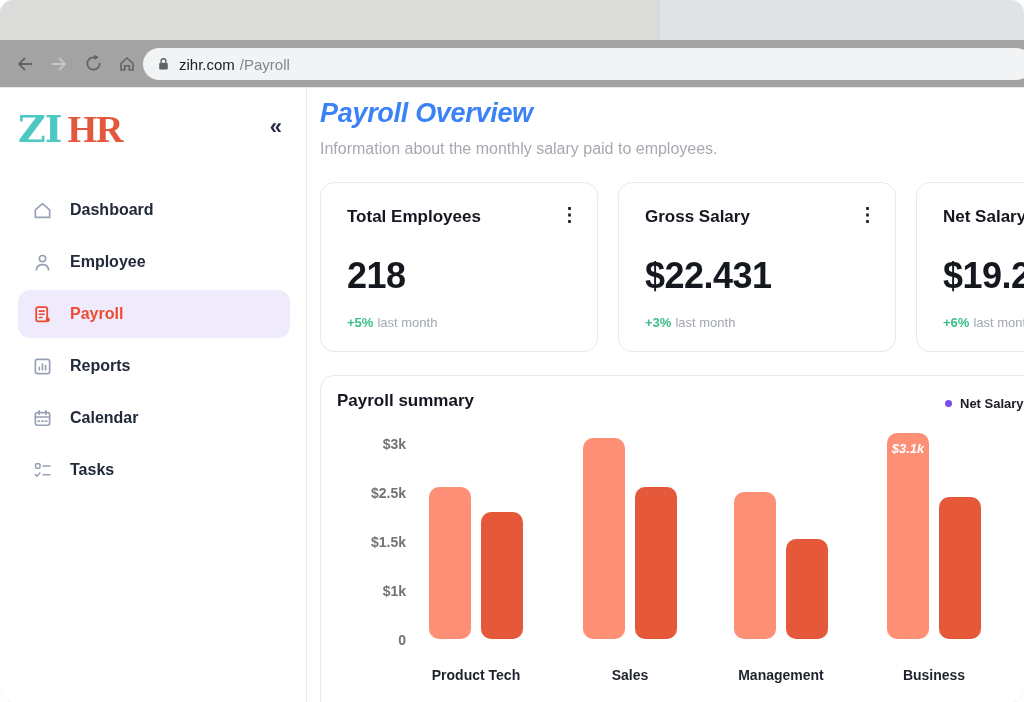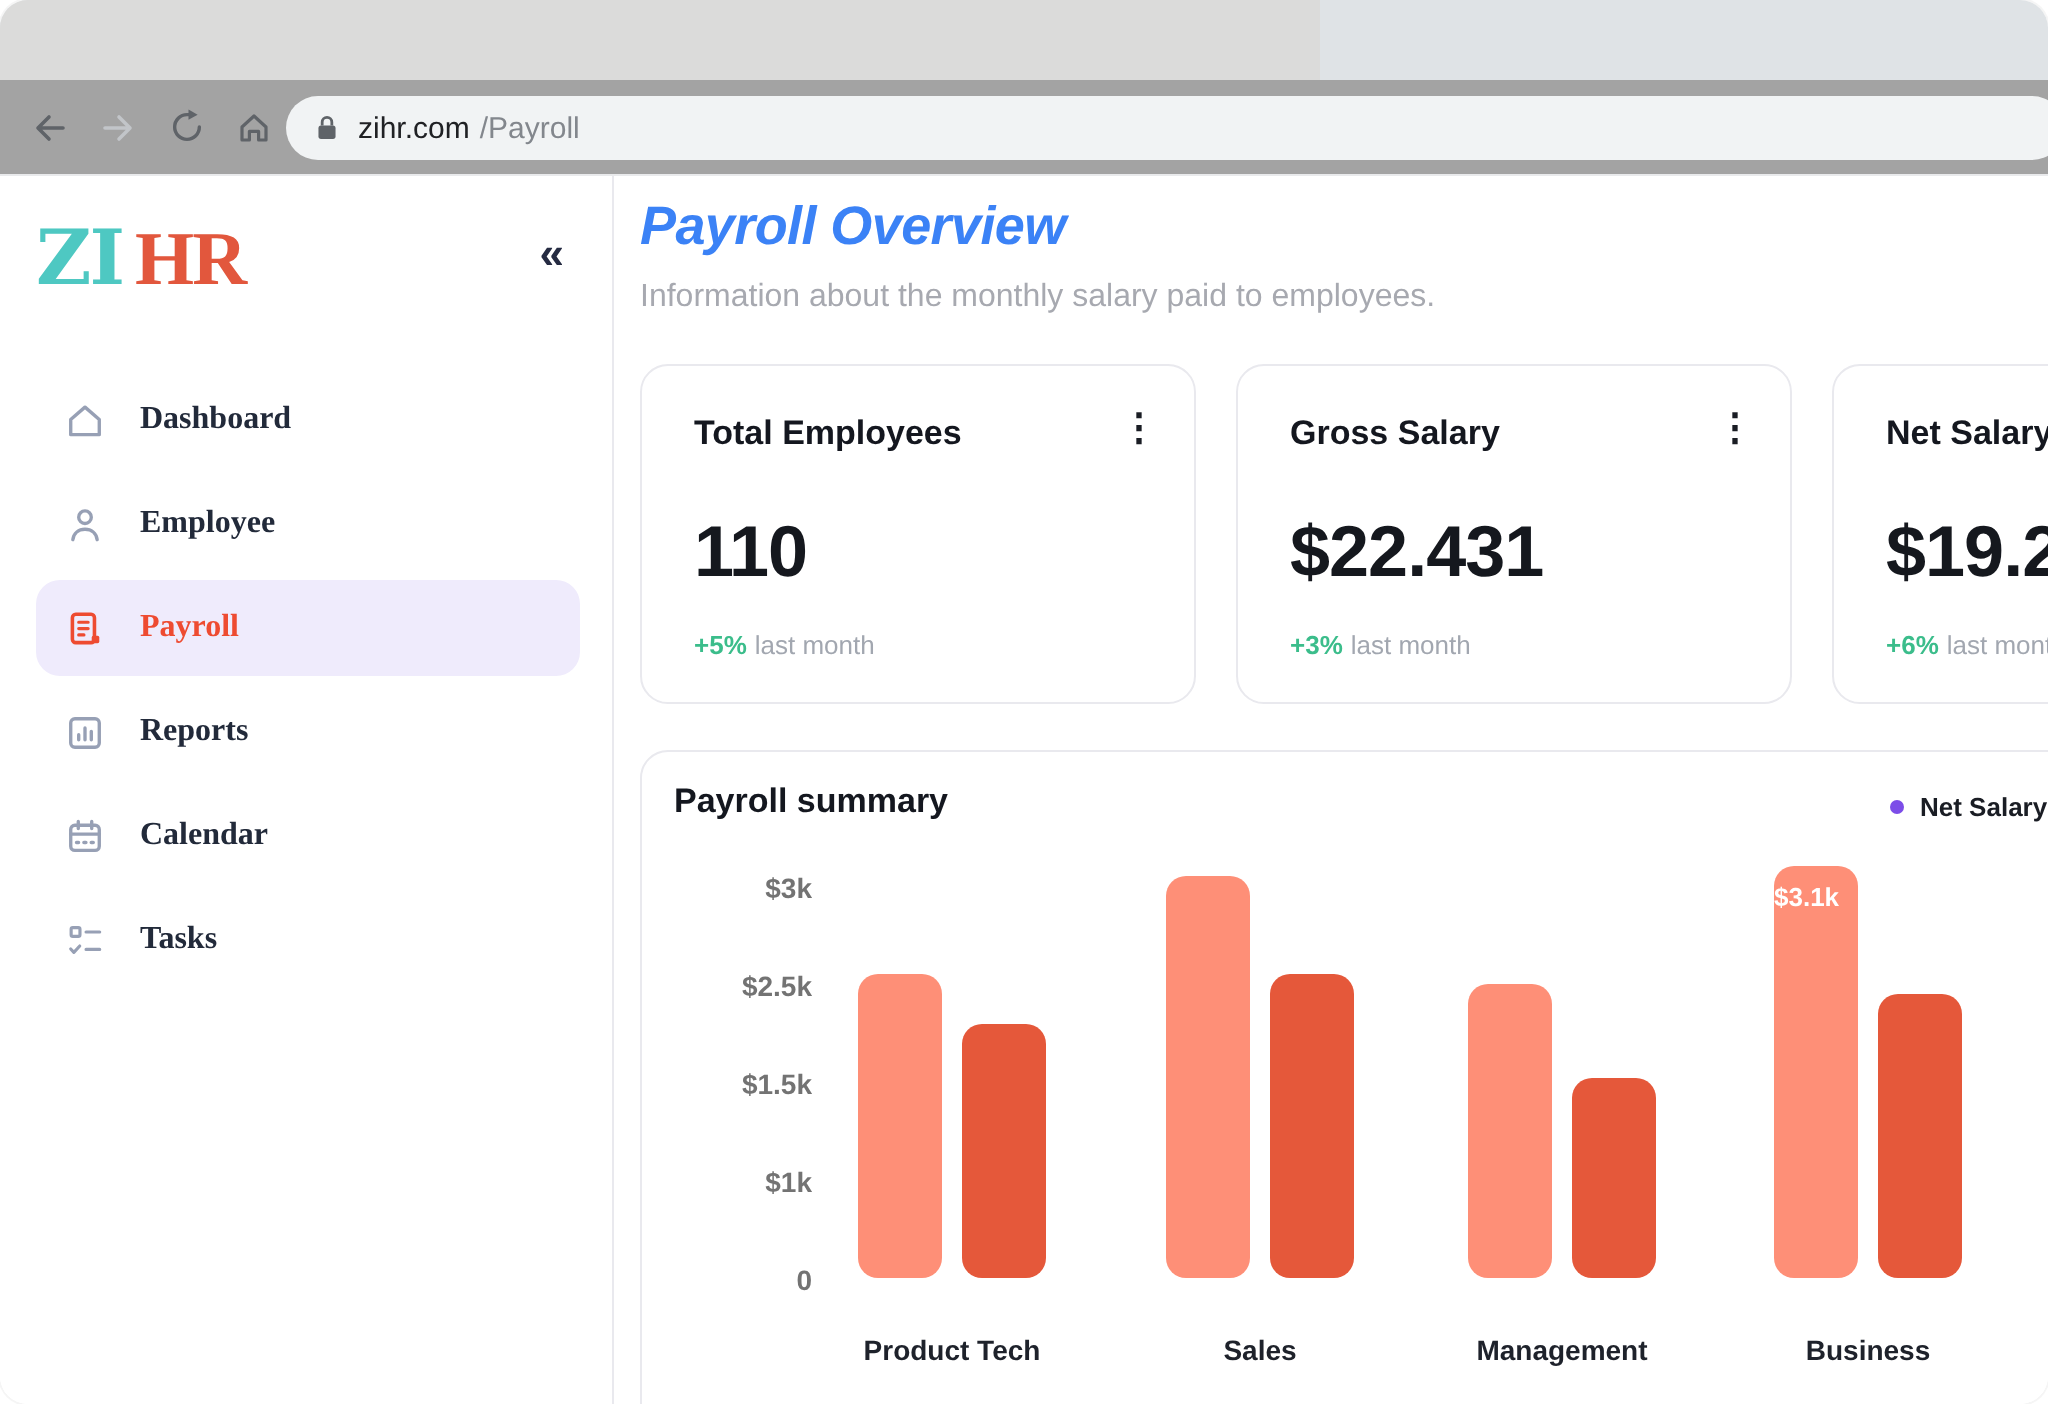--- a/index.html
+++ b/index.html
@@ -26,21 +26,21 @@
   .main { position:absolute; left:307px; top:0; width:717px; height:614px; overflow:hidden; }
 
   
   .logo { position:absolute; left:18px; top:18px; font-family:"DejaVu Serif", serif; font-weight:700; font-size:38px; letter-spacing:-1px; }
   .logo .p1 { color:#4EC8C2; }
   .logo .p2 { color:#E2573D; margin-left:6px;font-family:Liberation Serif, serif; }
   .collapse { position:absolute; right:24px; top:28px; font-size:22px; font-weight:700; color:#252B42; cursor:pointer; line-height:1; }
   .menu { position:absolute; left:18px; top:98px; width:272px; }
   .menu-item { display:flex; align-items:center; height:48px; margin-bottom:4px; border-radius:12px; padding-left:13px; cursor:pointer; }
   .menu-item .mi-icon { width:22px; height:22px; margin-right:17px; display:flex; align-items:center; justify-content:center; }
-  .menu-item .mi-label { font-size:16px; font-weight:600; color:#222A3A;font-family:Liberation Serif, serif; }
+  .menu-item .mi-label { font-size:16px; font-weight:600; color:#222A3A; }
   .menu-item.active { background:#EFEBFC; }
   .menu-item.active .mi-label { color:#EE4B31; font-weight:600; }
 
   
   .page-title { position:absolute; left:13px; top:10px; font-size:27px; font-weight:700; color:#3b82f6; letter-spacing:-0.3px;font-style:italic; }
   .page-subtitle { position:absolute; left:13px; top:52px; font-size:16px; color:#A7A9B0; }
 
   
   .stat-card { position:absolute; top:94px; width:278px; height:170px; background:#fff; border:1px solid #E9E9EE; border-radius:14px; }
   .sc-title { position:absolute; left:26px; top:24px; font-size:17px; font-weight:600; color:#14171F; }
@@ -51,21 +51,21 @@
   .sc-note { color:#A2A7B0; margin-left:4px; }
 
   
   .chart-card { position:absolute; left:13px; top:287px; width:720px; height:345px; background:#fff; border:1px solid #E9E9EE; border-radius:14px; }
   .cc-title { position:absolute; left:16px; top:15px; font-size:17px; font-weight:600; color:#14171F; }
   .cc-legend { position:absolute; left:624px; top:20px; display:flex; align-items:center; white-space:nowrap; }
   .cc-legend-dot { width:7px; height:7px; border-radius:50%; margin-right:8px; }
   .cc-legend-label { font-size:13px; font-weight:600; color:#1A1D24; }
   .tick-label { position:absolute; left:10px; width:75px; text-align:right; font-size:14px; font-weight:600; color:#737373; height:18px; line-height:18px; }
   .bar { position:absolute; width:42px; border-radius:10px; }
-  .bar-label { position:absolute; top:8px; left:0; width:100%; text-align:left; font-size:13px; font-weight:600; color:#fff; }
+  .bar-label { position:absolute; top:8px; left:0; width:100%; text-align:center; font-size:13px; font-weight:600; color:#fff;font-style:italic; }
   .x-label { position:absolute; top:291px; width:120px; text-align:center; font-size:14px; font-weight:600; color:#1E222B; }
 </style>
 </head>
 <body>
 
 <div class="window">
 
   <div class="topband">
     <div class="topband-left"></div>
   </div>
@@ -178,21 +178,21 @@
       </div>
     </div>
 
     <div class="main">
       <div class="page-title">Payroll Overview</div>
       <div class="page-subtitle">Information about the monthly salary paid to employees.</div>
 
       <div class="stat-card" style="left:13px">
         <div class="sc-title">Total Employees</div>
         <div class="sc-kebab">⋮</div>
-        <div class="sc-value">110</div>
+        <div class="sc-value">218</div>
         <div class="sc-delta-row">
           <span class="sc-delta">+5%</span><span class="sc-note">last month</span>
         </div>
       </div>
 
       <div class="stat-card" style="left:311px">
         <div class="sc-title">Gross Salary</div>
         <div class="sc-kebab">⋮</div>
         <div class="sc-value">$22.431</div>
         <div class="sc-delta-row">

